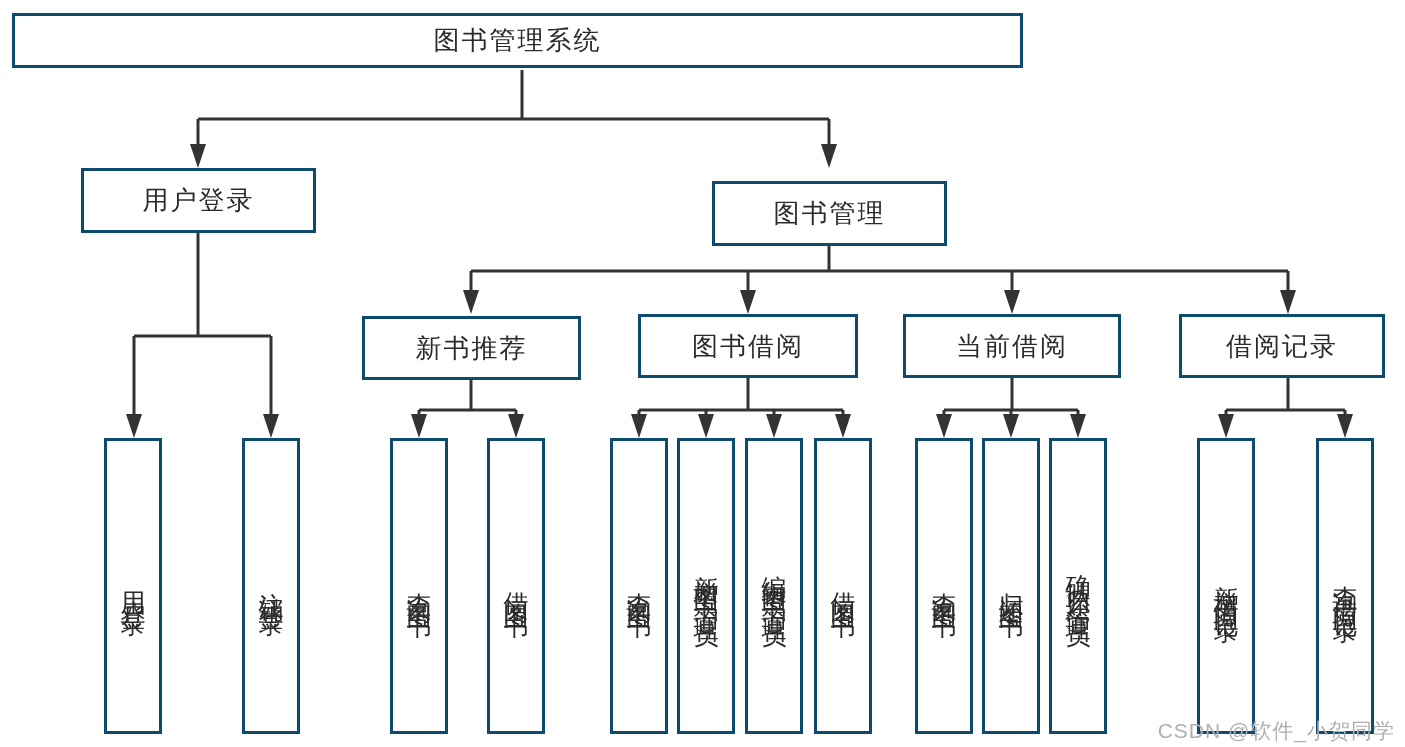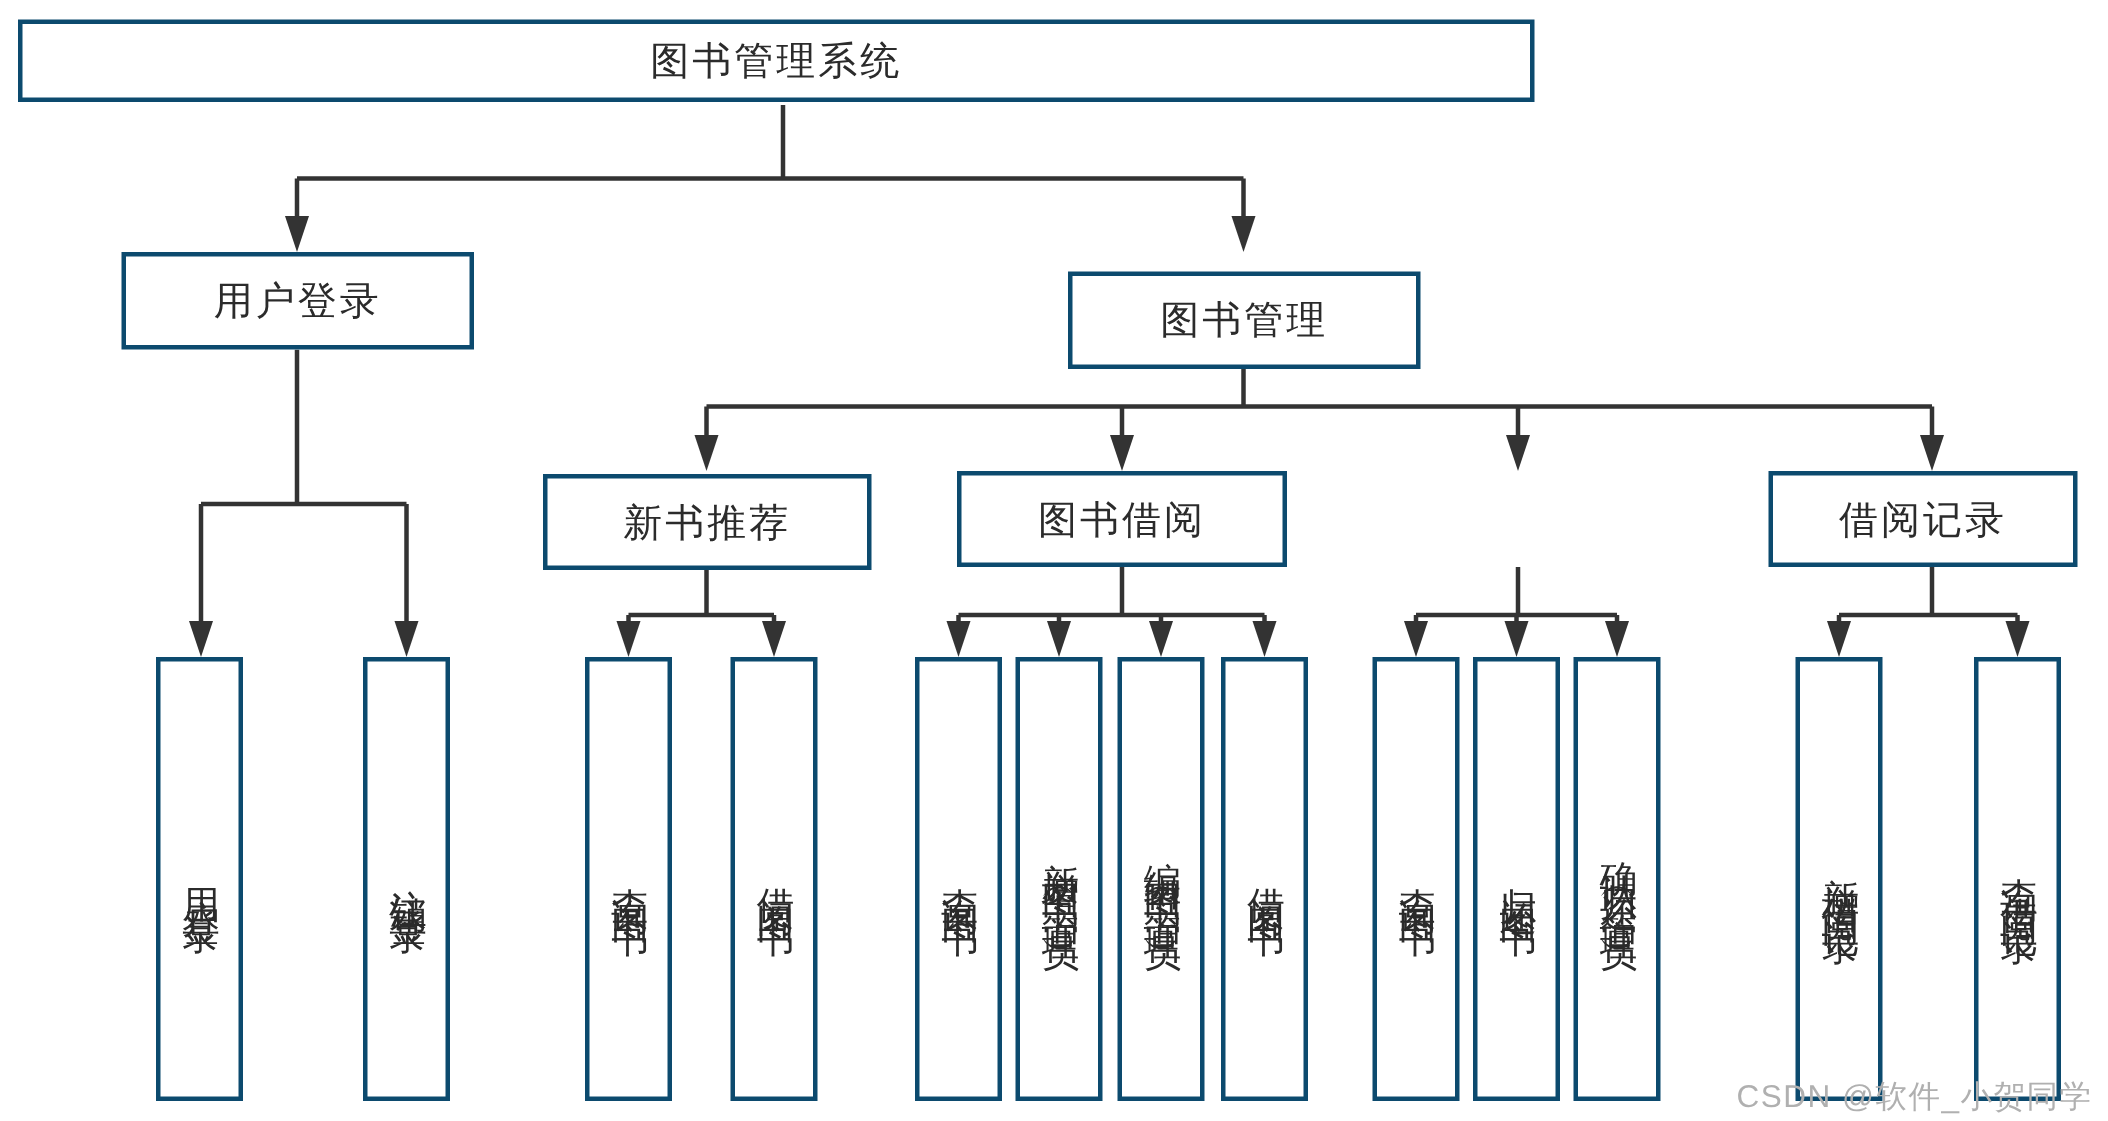--- a/index.html
+++ b/index.html
@@ -128,20 +128,23 @@
   <div class="box h" style="left:712px; top:168px; width:235px; height:65px;margin-top:13px;">
     <span>图书管理</span>
   </div>
 
   <div class="box h" style="left:362px; top:316px; width:219px; height:64px;">
     <span>新书推荐</span>
   </div>
   <div class="box h" style="left:638px; top:314px; width:220px; height:64px;">
     <span>图书借阅</span>
   </div>
+  <div class="box h" style="left:903px; top:314px; width:218px; height:64px;">
+    <span>当前借阅</span>
+  </div>
   <div class="box h" style="left:1179px; top:314px; width:206px; height:64px;">
     <span>借阅记录</span>
   </div>
 
   <div class="box v" style="left:104px; top:438px; width:58px; height:296px;">
     <span>用户登录</span>
   </div>
   <div class="box v" style="left:242px; top:438px; width:58px; height:296px;">
     <span>注销登录</span>
   </div>

